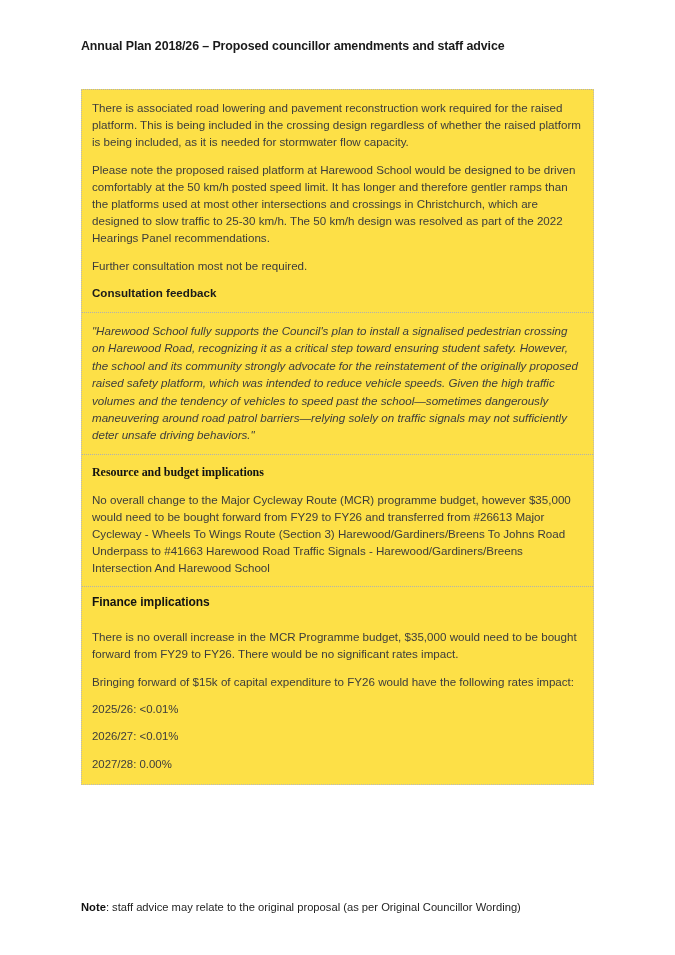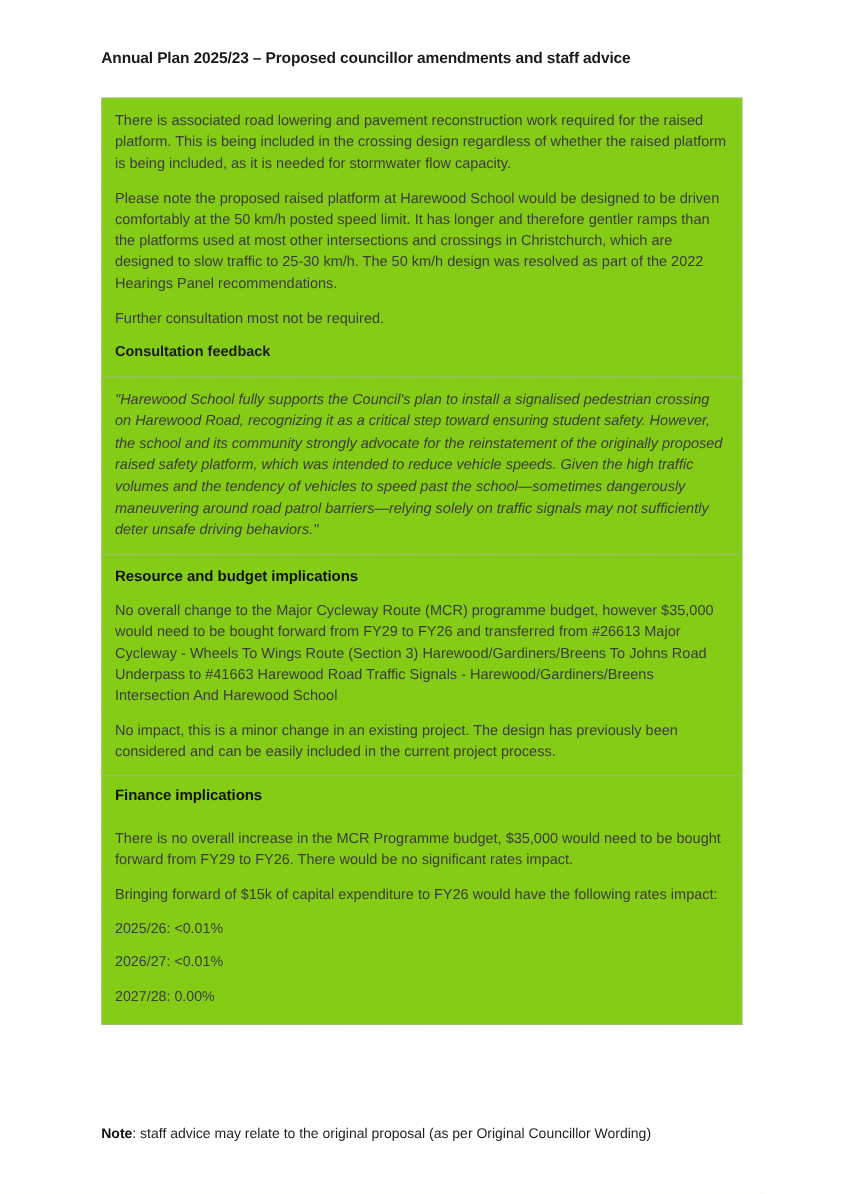--- a/index.html
+++ b/index.html
@@ -34,26 +34,26 @@
     font-weight: bold;
     color: #1a1a1a;
     letter-spacing: -0.1px;
     line-height: 1.3;
   }
 
   
   .table {
     position: absolute;
     left: 81px;
-    top: 78px;
+    top: 89px;
     width: 513px;
     box-sizing: border-box;
     border: 1px dotted #b8b8b8;
     border-top: 1px dotted #b0b0b0;
-    background: #84cc16;
+    background: #fde047;
   }
 
   .row {
     box-sizing: border-box;
     padding: 9px 10px 10px 10px;
     border-top: 1px dotted #b0b0b0;
   }
   .row:first-child {
     border-top: none;
   }
@@ -123,39 +123,38 @@
     font-weight: bold;
     color: #111111;
     margin-top: 20px;
   }
 </style>
 </head>
 <body>
 
 <div class="page">
 
-  <div class="doc-title">Annual Plan 2025/23 – Proposed councillor amendments and staff advice</div>
+  <div class="doc-title">Annual Plan 2018/26 – Proposed councillor amendments and staff advice</div>
 
   <div class="table">
 
     <div class="row">
       <p>There is associated road lowering and pavement reconstruction work required for the raised platform. This is being included in the crossing design regardless of whether the raised platform is being included, as it is needed for stormwater flow capacity.</p>
       <p>Please note the proposed raised platform at Harewood School would be designed to be driven comfortably at the 50 km/h posted speed limit. It has longer and therefore gentler ramps than the platforms used at most other intersections and crossings in Christchurch, which are designed to slow traffic to 25-30 km/h. The 50 km/h design was resolved as part of the 2022 Hearings Panel recommendations.</p>
       <p>Further consultation most not be required.</p>
       <div class="sub-heading">Consultation feedback</div>
     </div>
 
     <div class="row quote">
       <p>"Harewood School fully supports the Council's plan to install a signalised pedestrian crossing on Harewood Road, recognizing it as a critical step toward ensuring student safety. However, the school and its community strongly advocate for the reinstatement of the originally proposed raised safety platform, which was intended to reduce vehicle speeds. Given the high traffic volumes and the tendency of vehicles to speed past the school—sometimes dangerously maneuvering around road patrol barriers—relying solely on traffic signals may not sufficiently deter unsafe driving behaviors."</p>
     </div>
 
     <div class="row">
-      <div class="section-heading" style="margin-bottom:10px;">Resource and budget implications</div>
+      <div class="section-heading" style="margin-bottom:10px;font-family:Liberation Serif, serif;">Resource and budget implications</div>
       <p>No overall change to the Major Cycleway Route (MCR) programme budget, however $35,000 would need to be bought forward from FY29 to FY26 and transferred from #26613 Major Cycleway - Wheels To Wings Route (Section 3) Harewood/Gardiners/Breens To Johns Road Underpass to #41663 Harewood Road Traffic Signals - Harewood/Gardiners/Breens Intersection And Harewood School</p>
-      <p>No impact, this is a minor change in an existing project.  The design has previously been considered and can be easily included in the current project process.</p>
     </div>
 
     <div class="row heading-row">
       <div class="section-heading">Finance implications</div>
     </div>
 
     <div class="row" style="padding-top:12px;padding-bottom:12px;border-top:none;">
       <p>There is no overall increase in the MCR Programme budget, $35,000 would need to be bought forward from FY29 to FY26.  There would be no significant rates impact.</p>
       <p>Bringing forward of $15k of capital expenditure to FY26 would have the following rates impact:</p>
       <div class="rates-line">2025/26: &lt;0.01%</div>

